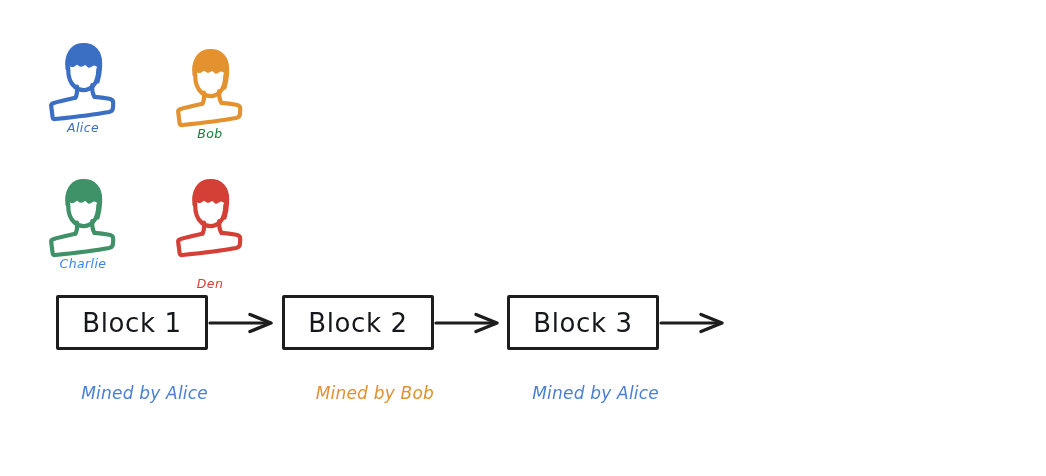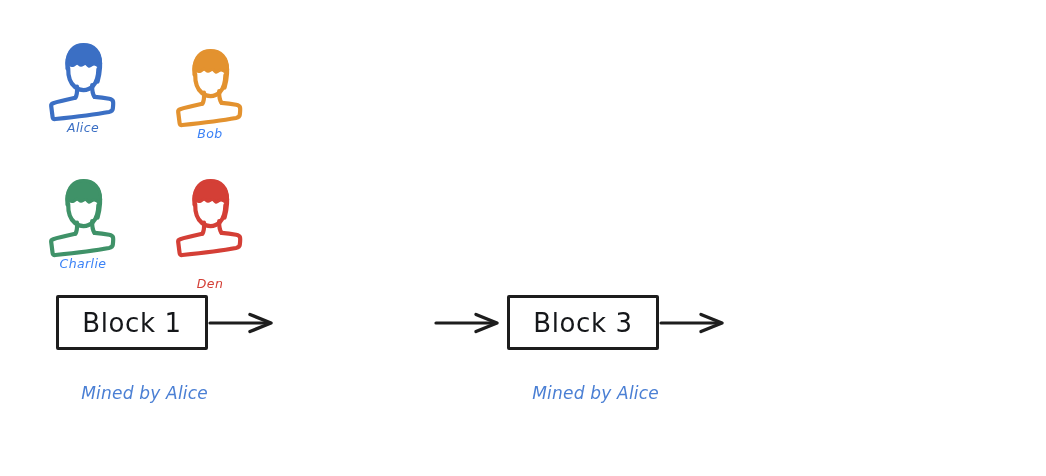--- a/index.html
+++ b/index.html
@@ -138,21 +138,21 @@
         <g class="av-bob" fill="none" stroke-width="4.6" stroke-linecap="round" stroke-linejoin="round" stroke="#e3922f" style="color: rgb(227, 146, 47);">
           <path d="M30.5 36.5 C29.0 22.5 36.5 13.5 46.5 13.5 C57.0 13.5 64.0 22.0 63.0 35.5 C62.6 41.5 61.6 46.0 60.6 49.5" stroke-width="4.2"></path>
           <path d="M31.2 36.0 C31.0 44.5 33.5 51.5 38.0 55.0 C41.0 57.3 44.0 58.1 46.6 58.1 C49.6 58.1 53.0 57.0 56.0 54.0 C59.4 50.6 61.2 44.8 61.4 37.0" stroke-width="4.2"></path>
           <path d="M30.0 31.0 C30.0 19.5 36.5 12.5 46.6 12.5 C57.0 12.5 63.8 19.5 63.6 31.5 C63.6 33.4 63.2 34.8 62.6 35.8 C60.6 33.0 58.0 31.4 55.6 32.4 C54.0 33.1 53.2 34.6 52.0 34.2 C50.6 33.8 50.2 31.8 48.4 31.6 C46.6 31.4 45.6 33.3 44.0 33.2 C42.4 33.1 41.8 31.2 40.0 31.3 C38.2 31.4 37.6 33.4 36.0 33.6 C34.2 33.8 32.6 32.2 31.0 33.6 C30.4 34.1 30.1 33.0 30.0 31.0 Z" fill="currentColor" stroke-width="3"></path>
           <path d="M40.0 54.5 C40.3 59.6 40.0 63.2 38.4 65.6" stroke-width="4.2"></path>
           <path d="M55.2 53.0 C55.0 58.6 55.6 62.4 57.6 64.8" stroke-width="4.2"></path>
           <path d="M38.2 65.8 C30.0 67.6 20.5 69.8 16.2 71.2 C14.6 71.7 14.0 72.4 14.2 74.0 L15.6 85.0 C15.8 86.6 16.6 87.2 18.4 87.0 C34.0 85.4 60.0 82.2 72.0 80.0 C74.4 79.5 75.6 78.6 75.8 76.8 C76.2 73.4 76.4 70.8 76.0 69.4 C75.6 68.0 74.4 67.2 72.2 66.8 C67.5 65.9 62.0 65.2 57.6 64.9" stroke-width="4.2"></path>
         </g>
       </svg>
     </div>
-    <div class="participant-name" style="color: #3b82f6;">Bob</div>
+    <div class="participant-name" style="color: #15803d;">Bob</div>
   </div>
 
   <div class="participant" id="participant-charlie">
     <div class="avatar-wrap">
       <svg viewBox="0 0 92 92">
         <g class="av-charlie" fill="none" stroke-width="4.6" stroke-linecap="round" stroke-linejoin="round" stroke="#3f9268" style="color: rgb(63, 146, 104);">
           <path d="M30.5 36.5 C29.0 22.5 36.5 13.5 46.5 13.5 C57.0 13.5 64.0 22.0 63.0 35.5 C62.6 41.5 61.6 46.0 60.6 49.5" stroke-width="4.2"></path>
           <path d="M31.2 36.0 C31.0 44.5 33.5 51.5 38.0 55.0 C41.0 57.3 44.0 58.1 46.6 58.1 C49.6 58.1 53.0 57.0 56.0 54.0 C59.4 50.6 61.2 44.8 61.4 37.0" stroke-width="4.2"></path>
           <path d="M30.0 31.0 C30.0 19.5 36.5 12.5 46.6 12.5 C57.0 12.5 63.8 19.5 63.6 31.5 C63.6 33.4 63.2 34.8 62.6 35.8 C60.6 33.0 58.0 31.4 55.6 32.4 C54.0 33.1 53.2 34.6 52.0 34.2 C50.6 33.8 50.2 31.8 48.4 31.6 C46.6 31.4 45.6 33.3 44.0 33.2 C42.4 33.1 41.8 31.2 40.0 31.3 C38.2 31.4 37.6 33.4 36.0 33.6 C34.2 33.8 32.6 32.2 31.0 33.6 C30.4 34.1 30.1 33.0 30.0 31.0 Z" fill="currentColor" stroke-width="3"></path>
           <path d="M40.0 54.5 C40.3 59.6 40.0 63.2 38.4 65.6" stroke-width="4.2"></path>
@@ -187,20 +187,26 @@
         <span class="block-label">Block 1</span>
       </div>
       <div class="block-caption" id="caption-1" style="color: rgb(74, 127, 212);">Mined by Alice</div>
     </div>
 
     <svg class="chain-arrow" id="chain-arrow-1" viewBox="0 0 78 22">
       <path d="M2 11 L58 11" stroke="#1d1d1d" stroke-width="3.2" fill="none" stroke-linecap="round"></path>
       <path d="M42 2.5 L63 11 L42 19.5" stroke="#1d1d1d" stroke-width="3.4" fill="none" stroke-linecap="round" stroke-linejoin="round"></path>
     </svg>
 
+    <div class="block-node" id="block-node-2">
+      <div class="block-box">
+        <span class="block-label">Block 2</span>
+      </div>
+      <div class="block-caption" id="caption-2" style="color: rgb(224, 144, 48);">Mined by Bob</div>
+    </div>
 
     <svg class="chain-arrow" id="chain-arrow-2" viewBox="0 0 78 22">
       <path d="M2 11 L58 11" stroke="#1d1d1d" stroke-width="3.2" fill="none" stroke-linecap="round"></path>
       <path d="M42 2.5 L63 11 L42 19.5" stroke="#1d1d1d" stroke-width="3.4" fill="none" stroke-linecap="round" stroke-linejoin="round"></path>
     </svg>
 
     <div class="block-node" id="block-node-3">
       <div class="block-box">
         <span class="block-label">Block 3</span>
       </div>

